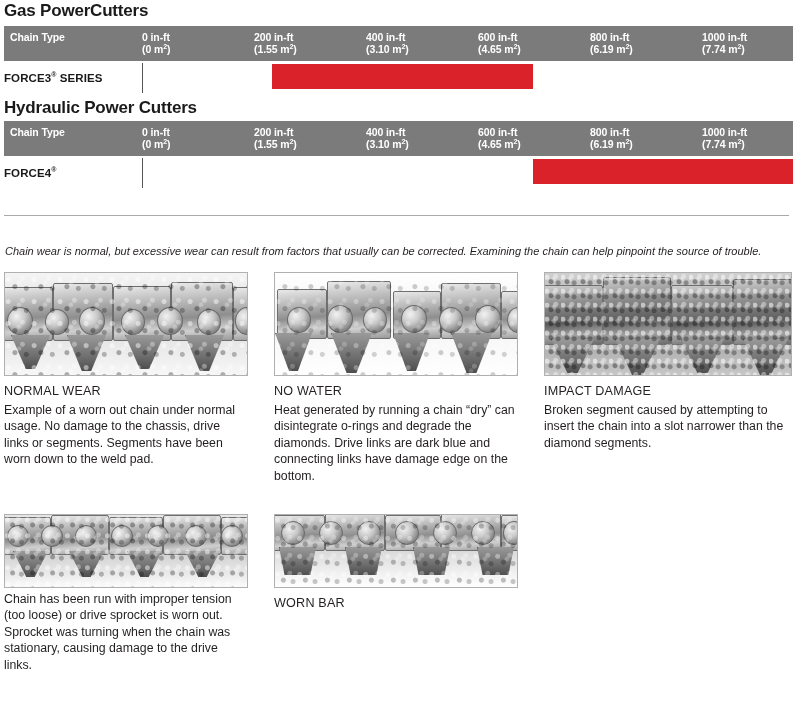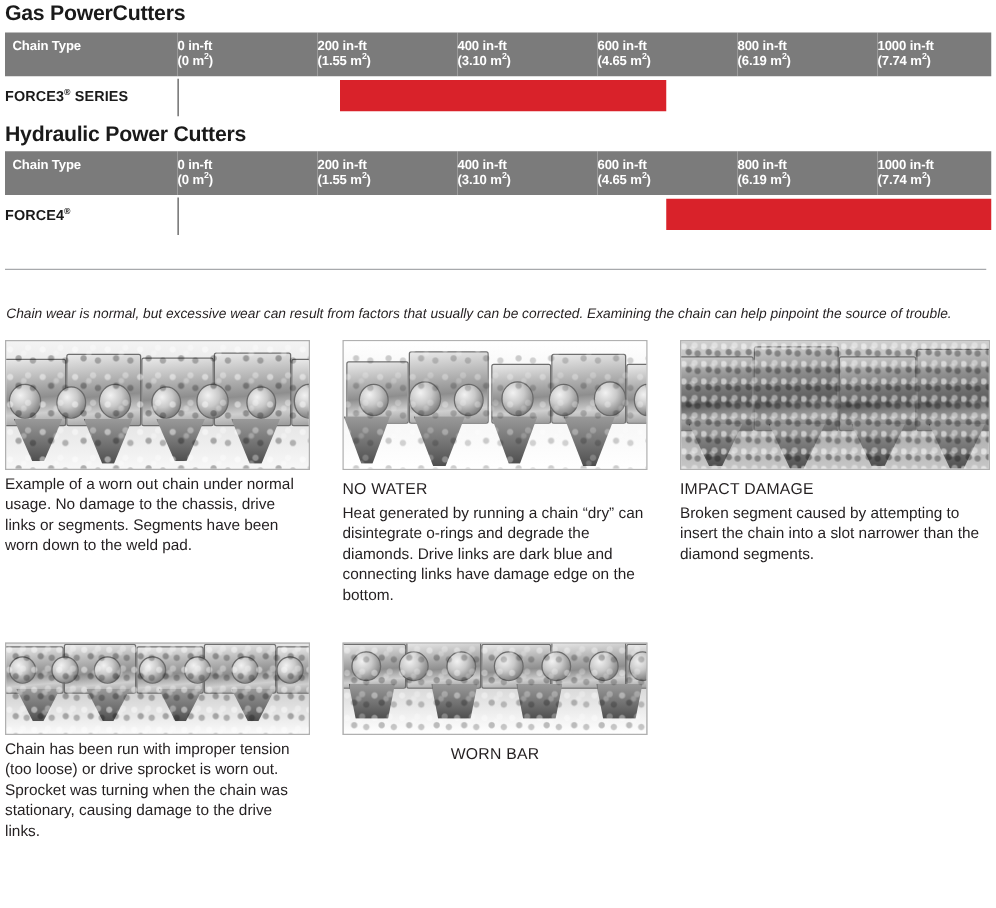--- a/index.html
+++ b/index.html
@@ -284,20 +284,21 @@
         <div class="rivet" style="left:152px;top:34px;width:24px;height:26px;"></div>
         <div class="rivet" style="left:192px;top:36px;width:22px;height:24px;"></div>
         <div class="rivet" style="left:230px;top:34px;width:22px;height:26px;"></div>
         <div class="tooth" style="left:6px;top:62px;width:38px;height:34px;"></div>
         <div class="tooth" style="left:62px;top:62px;width:38px;height:36px;"></div>
         <div class="tooth" style="left:120px;top:62px;width:38px;height:34px;"></div>
         <div class="tooth" style="left:180px;top:62px;width:38px;height:36px;"></div>
         <div class="speckle"></div>
       </div>
     </div>
+    <div class="card-title">NORMAL WEAR</div>
     <div class="card-body">Example of a worn out chain under normal usage. No damage to the chassis, drive links or segments. Segments have been worn down to the weld pad.</div>
   </div>
 
   <div class="card" style="left:274px;top:272px;width:244px;">
     <div class="photo" style="width:244px;height:104px;background:#fbfbfb;">
       <div class="bgwash" style="background:linear-gradient(180deg,#ffffff 0%,#f2f2f2 40%,#ffffff 100%);"></div>
       <div class="chain-img">
         <div class="seg" style="left:2px;top:16px;width:48px;height:48px;"></div>
         <div class="seg" style="left:52px;top:8px;width:62px;height:56px;"></div>
         <div class="seg" style="left:118px;top:18px;width:46px;height:46px;"></div>
@@ -359,21 +360,21 @@
         <div class="tooth" style="left:8px;top:36px;width:34px;height:26px;"></div>
         <div class="tooth" style="left:64px;top:36px;width:34px;height:26px;"></div>
         <div class="tooth" style="left:122px;top:36px;width:34px;height:26px;"></div>
         <div class="tooth" style="left:180px;top:36px;width:34px;height:26px;"></div>
         <div class="speckle" style="background-size:20px 16px;"></div>
       </div>
     </div>
     <div class="card-body">Chain has been run with improper tension (too loose) or drive sprocket is worn out. Sprocket was turning when the chain was stationary, causing damage to the drive links.</div>
   </div>
 
-  <div class="card" style="left:274px;top:514px;width:244px;text-align:center;">
+  <div class="card" style="left:274px;top:514px;width:244px;">
     <div class="photo" style="width:244px;height:74px;">
       <div class="bgwash" style="background:linear-gradient(180deg,#ededed 0%,#dadada 50%,#ffffff 100%);"></div>
       <div class="chain-img">
         <div class="seg" style="left:-4px;top:0px;width:52px;height:34px;"></div>
         <div class="seg" style="left:50px;top:-2px;width:58px;height:36px;"></div>
         <div class="seg" style="left:110px;top:0px;width:54px;height:34px;"></div>
         <div class="seg" style="left:166px;top:-2px;width:58px;height:36px;"></div>
         <div class="seg" style="left:226px;top:0px;width:26px;height:34px;"></div>
         <div class="rivet" style="left:6px;top:6px;width:22px;height:22px;"></div>
         <div class="rivet" style="left:44px;top:6px;width:22px;height:22px;"></div>

